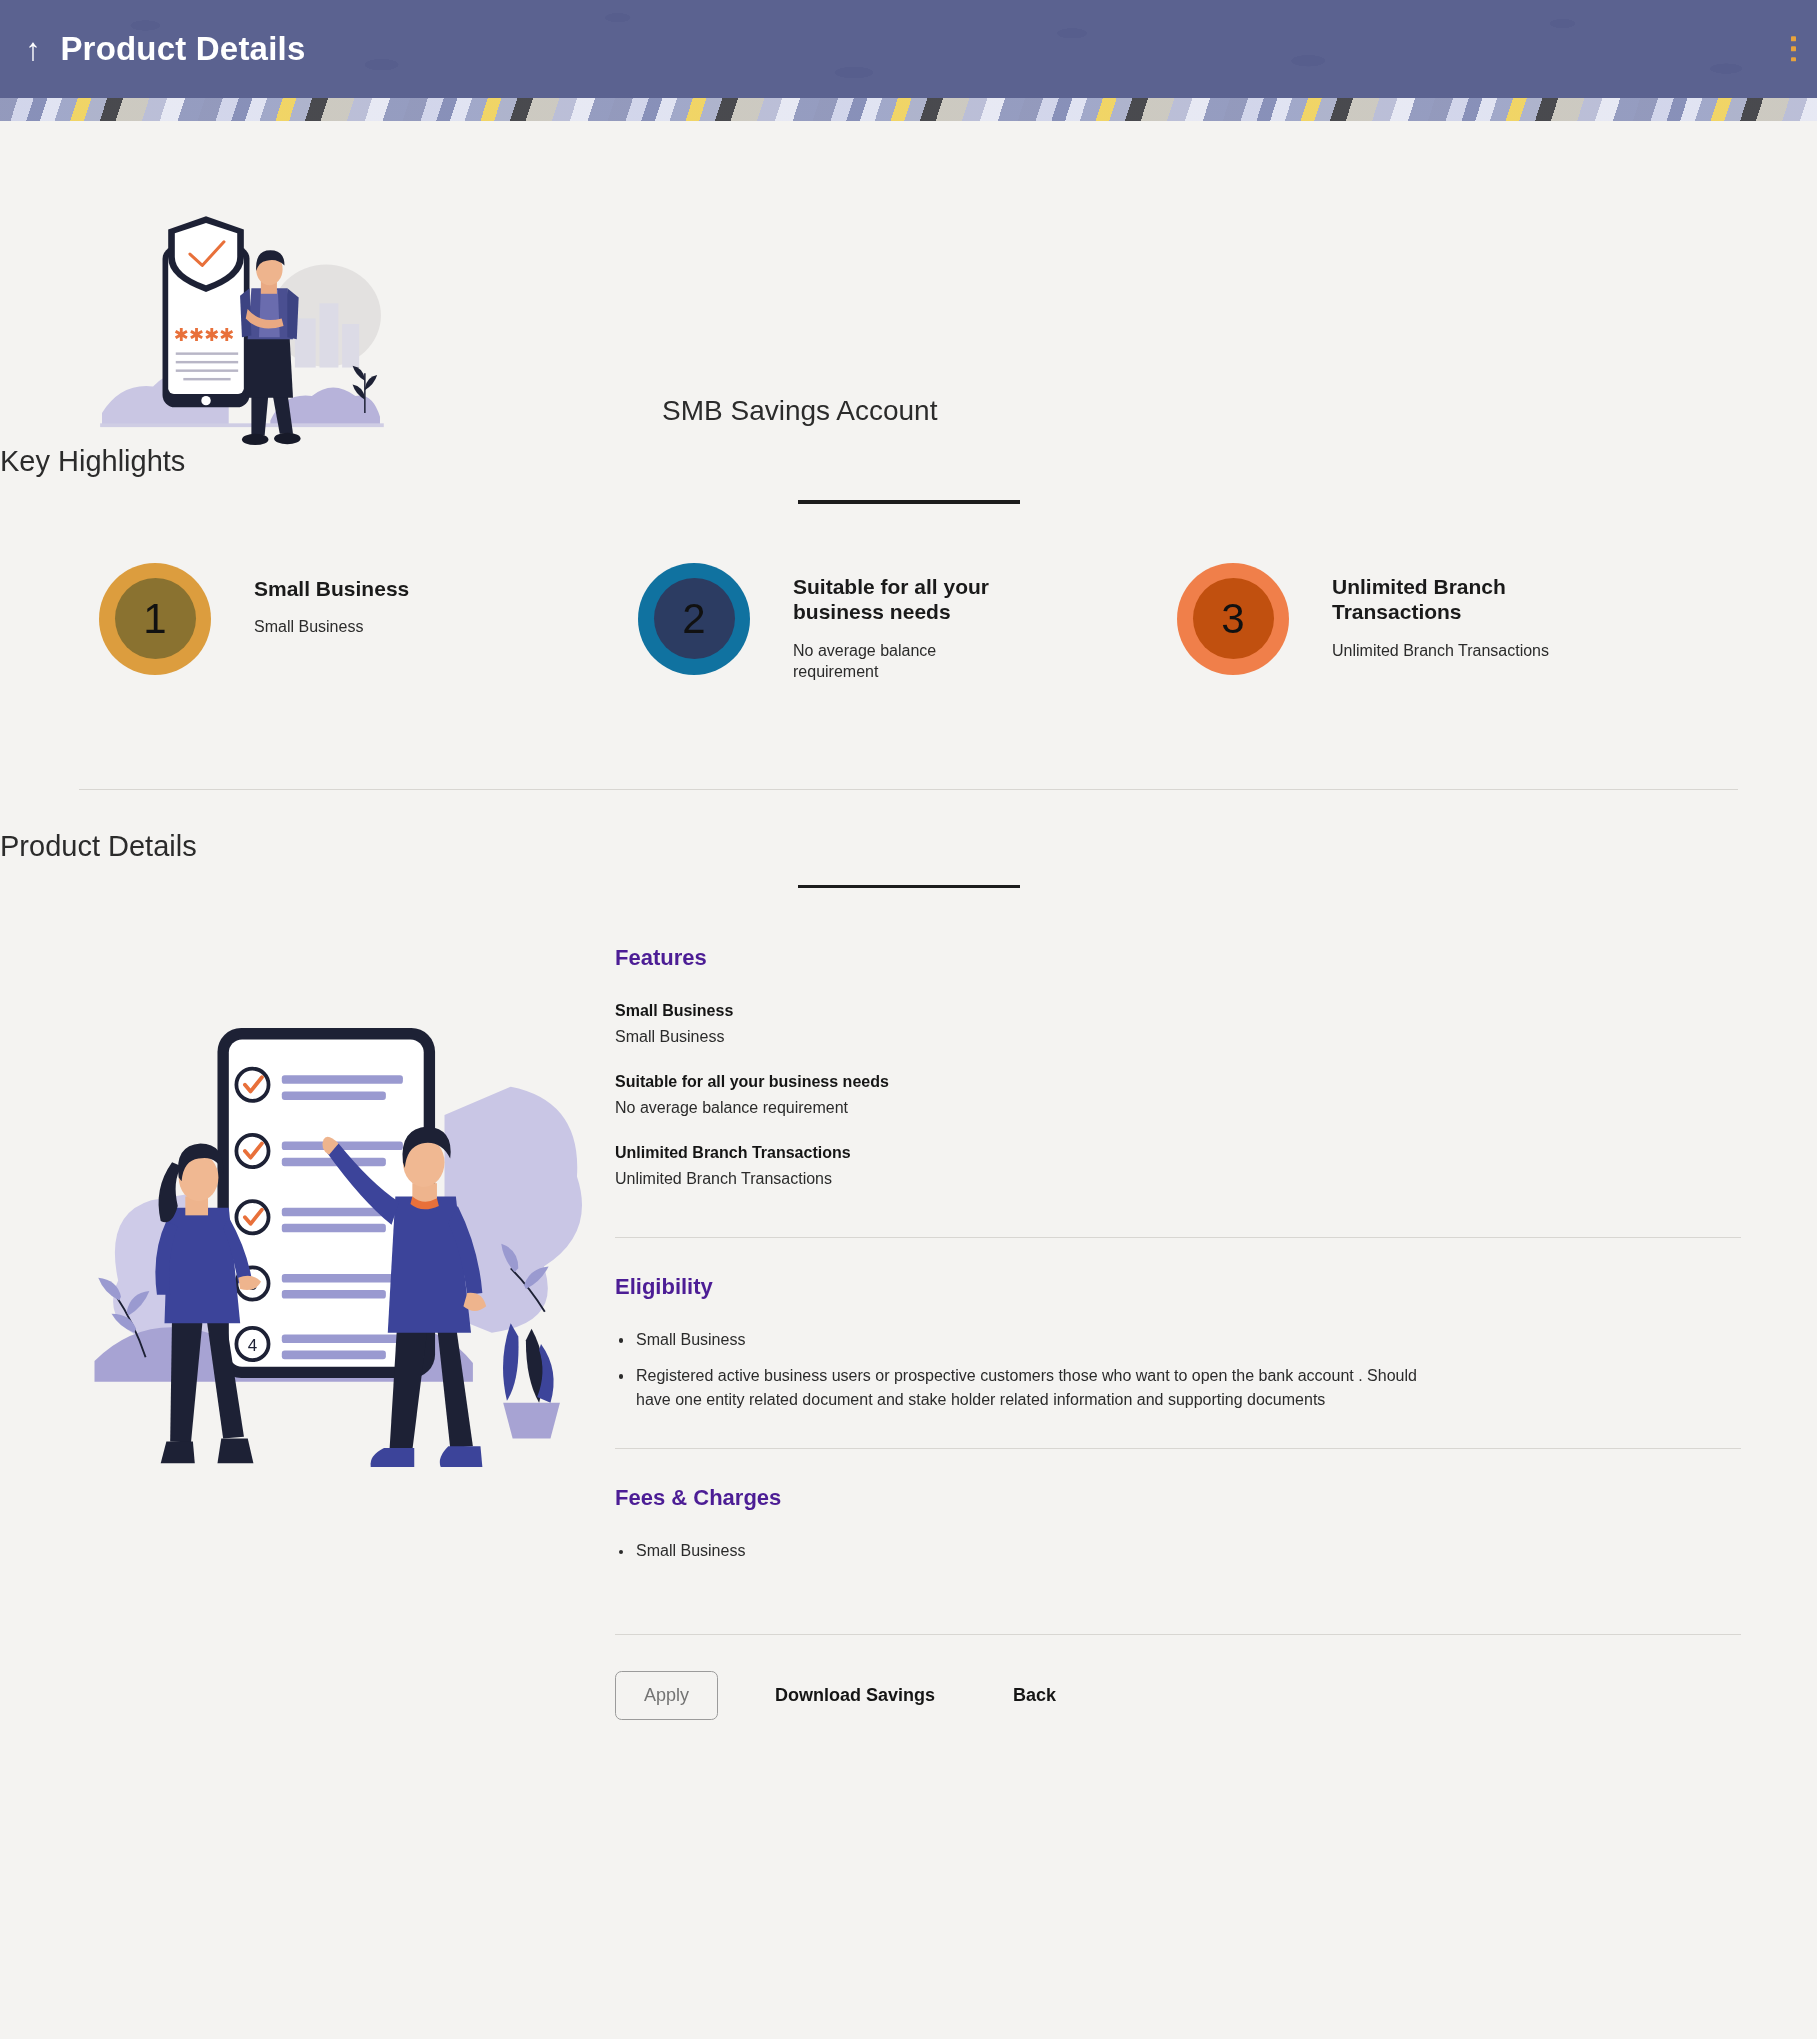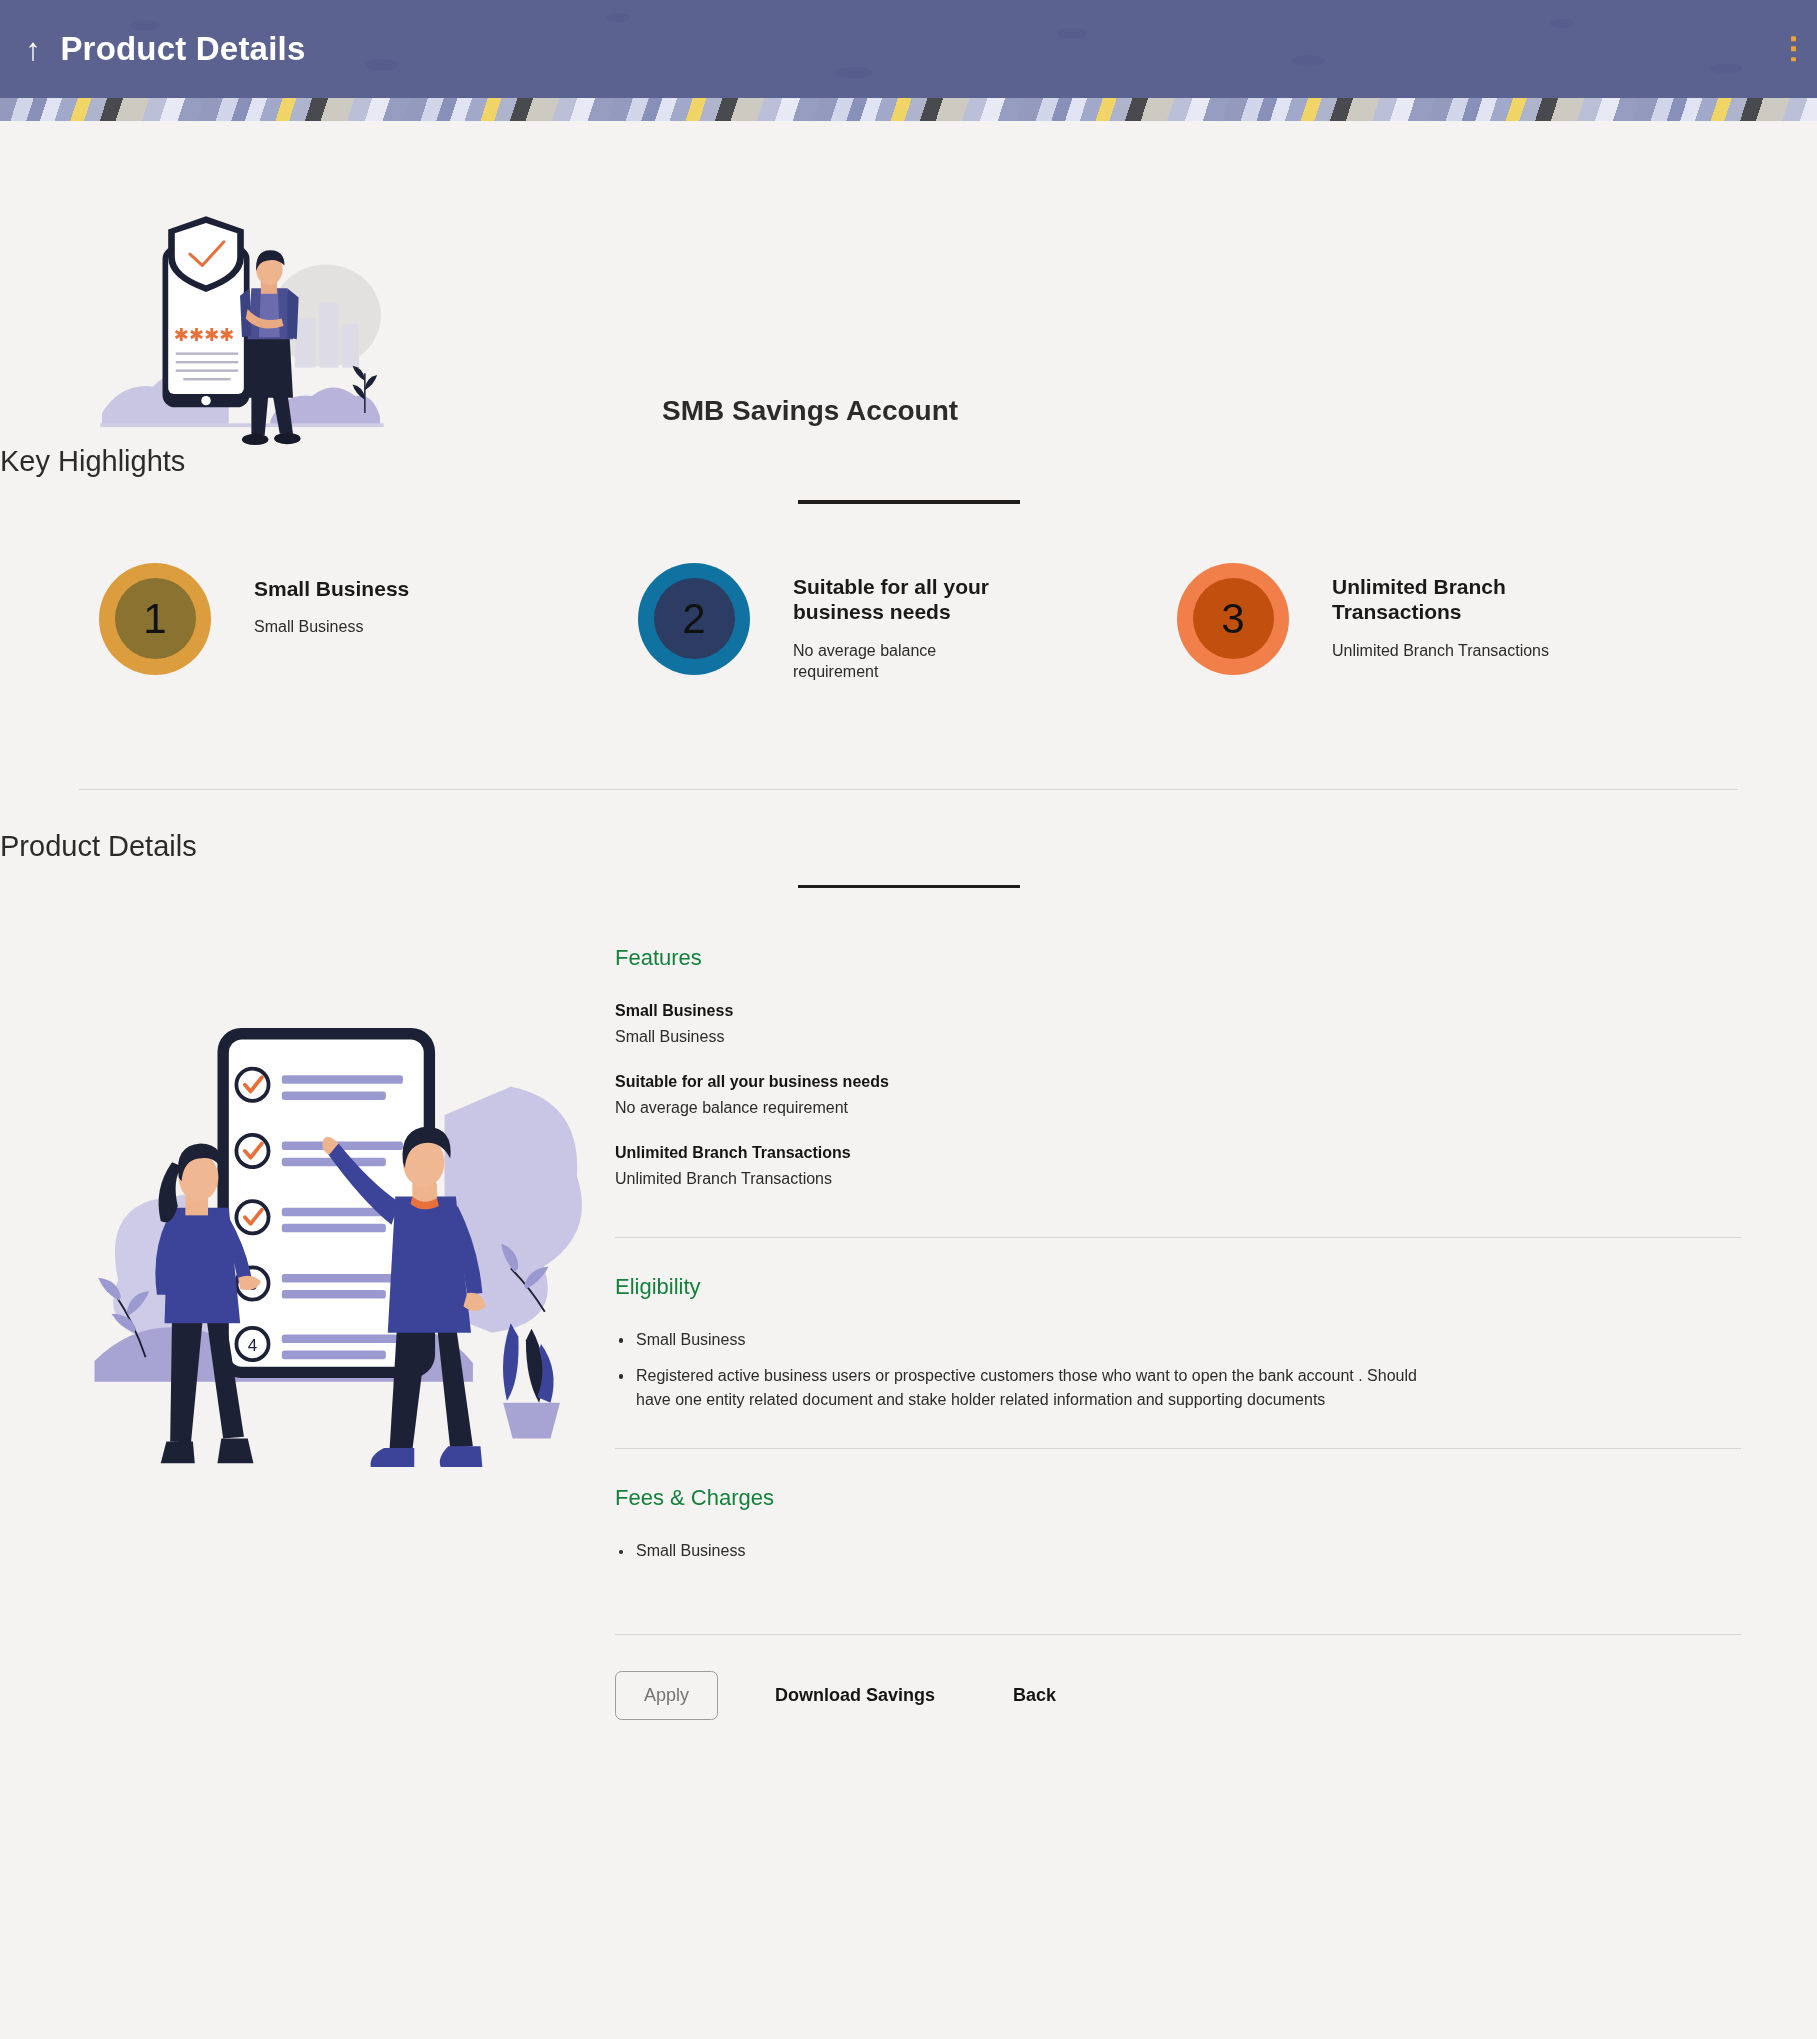--- a/index.html
+++ b/index.html
@@ -98,21 +98,21 @@
     padding: 76px 0 0 0;
     position: relative;
     height: 284px;
   }
   .hero-illus { width: 322px; margin-left: 85px; }
   .hero-title {
     position: absolute;
     left: 662px; top: 274px;
     font-size: 28px;
     color: #2b2b2b;
-    font-weight: 700;
+    font-weight: 400;
   }
 
   
   .section-heading { text-align: left; margin-top: 40px; }
   .section-heading .sh-text {
     font-size: 29px;
     color: #2b2b2b;
     font-weight: 400;
     display: inline-block;
   }
@@ -170,22 +170,22 @@
 
   
   .details-wrap { display: flex; margin-top: 57px; padding-left: 66px; }
   .details-illus { width: 530px; flex: 0 0 530px; padding-top: 66px; }
   .details-col { flex: 1; padding-right: 76px; padding-left: 19px; }
 
   .sub-block { padding-bottom: 24.6px; }
   .sub-block + .sub-block { border-top: 0.9px solid #d8d6d2; padding-top: 36px; }
   .sub-title {
     font-size: 22px;
-    font-weight: normal;
-    color: #15803d;
+    font-weight: bold;
+    color: #4c1d95;
     margin-bottom: 28px;
   }
   .feat-row { margin-bottom: 21px; }
   .feat-name { font-size: 16px; font-weight: bold; color: #151515; line-height: 1.45; }
   .feat-val  { font-size: 16px; color: #2b2b2b; line-height: 1.5; margin-top: 2.8px; }
 
   ul.bullets { list-style: none; margin: 0; padding: 0; }
   ul.bullets li {
     position: relative;
     padding-left: 21px;

